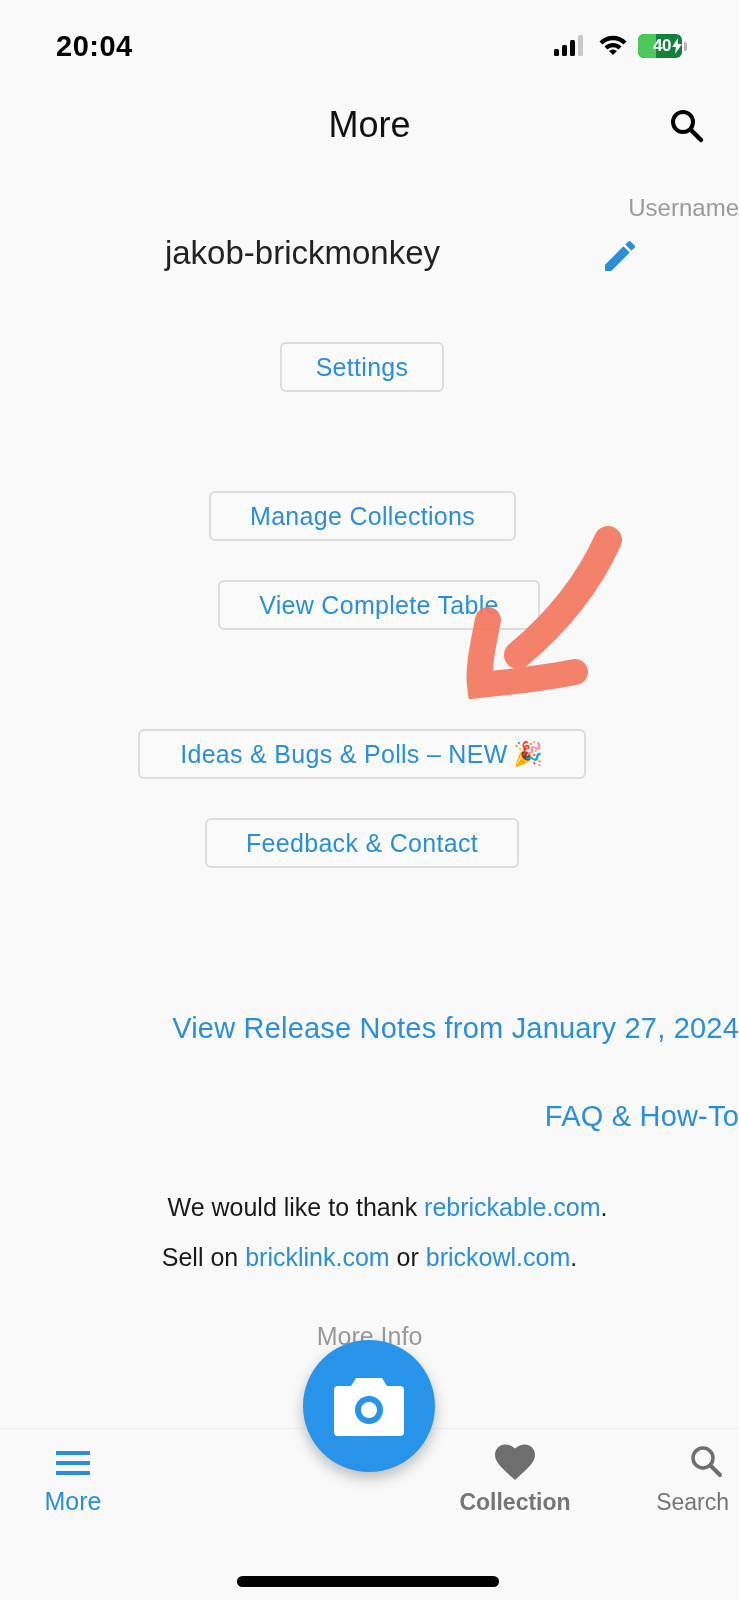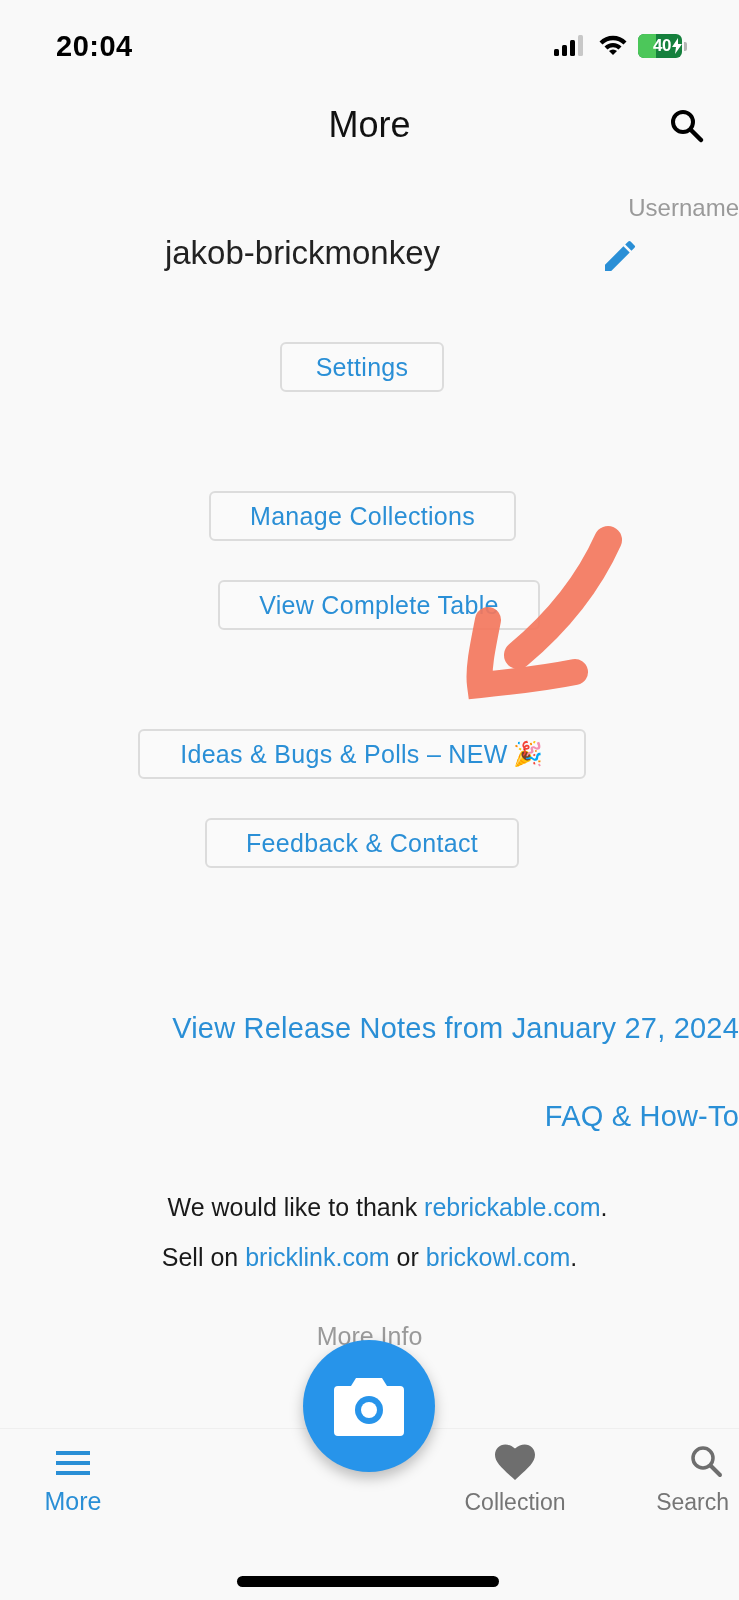--- a/index.html
+++ b/index.html
@@ -114,21 +114,21 @@
 
 <div class="tab-bar">
   <div class="tab active" style="left:8px;">
     <svg class="tab-icon" viewBox="0 0 44 40">
       <rect x="5" y="8" width="34" height="4" fill="#2a8fd6"></rect>
       <rect x="5" y="18" width="34" height="4" fill="#2a8fd6"></rect>
       <rect x="5" y="28" width="34" height="4" fill="#2a8fd6"></rect>
     </svg>
     <span class="tab-label">More</span>
   </div>
-  <div class="tab" style="left:450px;">
+  <div class="tab" style="left:450px;font-weight:bold;">
     <svg class="tab-icon" viewBox="0 0 44 40">
       <path d="M22 37 L19 34.3 C8.5 24.8 2 19 2 11.8 C2 6 6.5 1.5 12.3 1.5 C15.6 1.5 18.7 3 22 5.5 C25.3 3 28.4 1.5 31.7 1.5 C37.5 1.5 42 6 42 11.8 C42 19 35.5 24.8 25 34.3 Z" fill="#6e6e6e"></path>
     </svg>
     <span class="tab-label">Collection</span>
   </div>
   <div class="tab" style="left:599px;align-items:flex-end;">
     <svg class="tab-icon" viewBox="0 0 44 40">
       <circle cx="18" cy="15" r="10" fill="none" stroke="#6e6e6e" stroke-width="3.5"></circle>
       <line x1="25.5" y1="22.5" x2="35" y2="32" stroke="#6e6e6e" stroke-width="4" stroke-linecap="round"></line>
     </svg>

